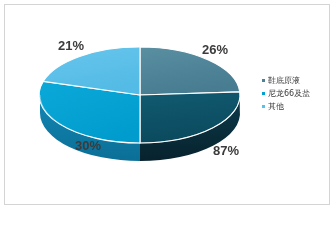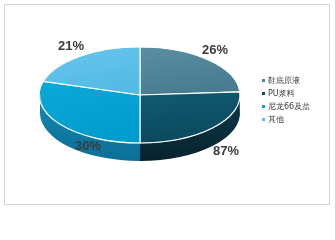--- a/index.html
+++ b/index.html
@@ -135,24 +135,20 @@
   <div class="pct-label" id="lbl-23">87%</div>
   <div class="pct-label" id="lbl-30">30%</div>
   <div class="pct-label" id="lbl-21">21%</div>
 
   <div id="legend">
     <div class="legend-item">
       <span class="legend-bullet" style="background:#4d8296"></span>
       <span class="legend-text">鞋底原液</span>
     </div>
     <div class="legend-item">
-      <span class="legend-bullet" style="background:#0d4f63"></span>
-      <span class="legend-text">PU浆料</span>
-    </div>
-    <div class="legend-item">
       <span class="legend-bullet" style="background:#00a0d2"></span>
       <span class="legend-text">尼龙66及盐</span>
     </div>
     <div class="legend-item">
       <span class="legend-bullet" style="background:#5bc0e8"></span>
       <span class="legend-text">其他</span>
     </div>
   </div>
 
 </div>

